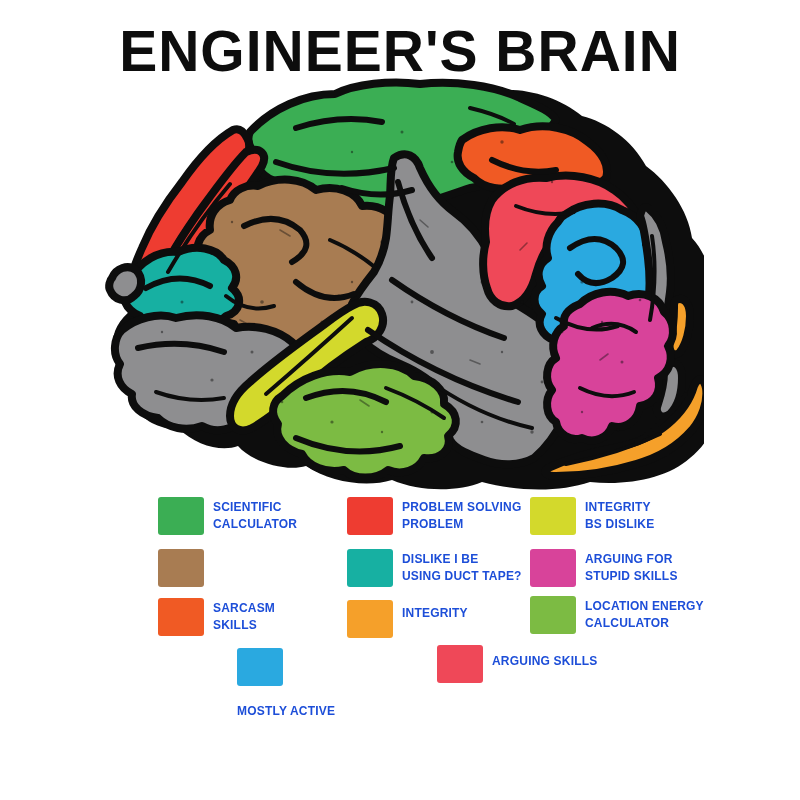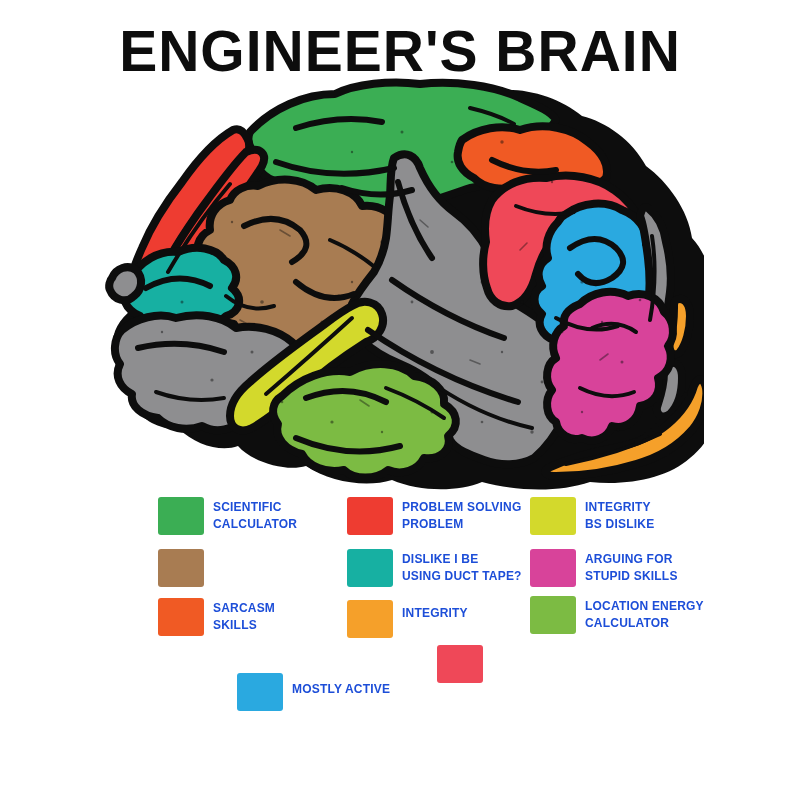--- a/index.html
+++ b/index.html
@@ -318,25 +318,28 @@
     </div>
 
     <div class="legend-item" style="left:530px;top:596px;">
       <span class="swatch" style="background-color: rgb(124, 187, 67);"></span>
       <div class="legend-label">
         <div>LOCATION ENERGY</div>
           <div>CALCULATOR</div>
       </div>
     </div>
 
-    <div class="legend-item" style="left:237px;top:673px;">
+    <div class="legend-item" style="left:237px;top:648px;flex-direction:column;">
       <span class="swatch" style="background-color: rgb(42, 169, 224);"></span>
       <div class="legend-label single">
         <div>MOSTLY ACTIVE</div>
       </div>
     </div>
 
     <div class="legend-item" style="left:437px;top:645px;">
       <span class="swatch" style="background-color: rgb(239, 72, 88);"></span>
+      <div class="legend-label single">
+        <div>ARGUING SKILLS</div>
+      </div>
     </div>
 
   </div>
 </div>
 
 </body></html>

